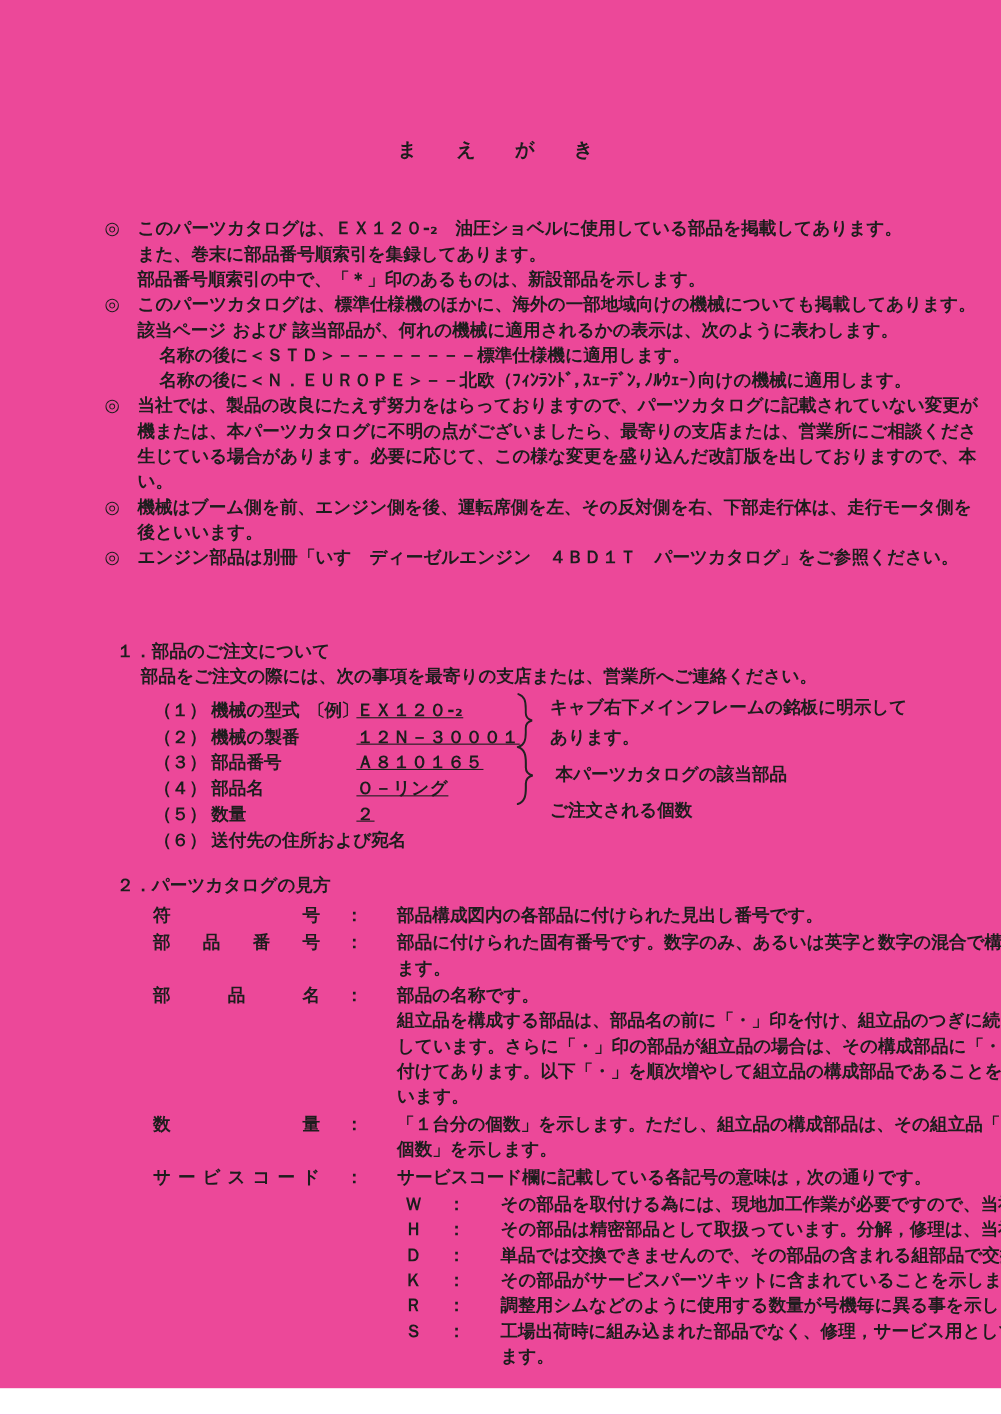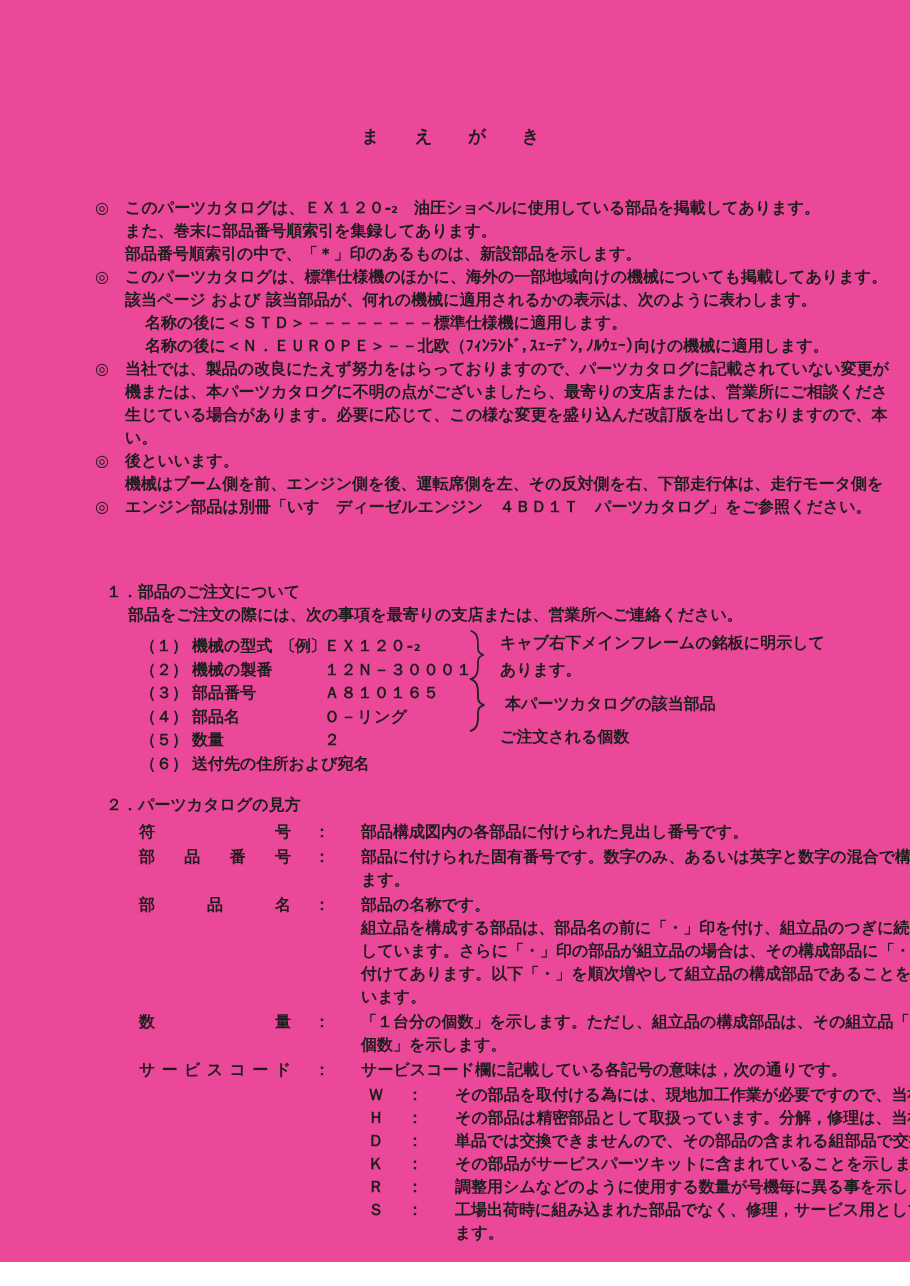--- a/index.html
+++ b/index.html
@@ -20,21 +20,21 @@
   .sub{padding-left:20px;}
   
   .section1{position:absolute;top:580px;left:95px;width:790px;}
   .heading{padding-left:11px;line-height:23px;white-space:nowrap;}
   .intro{padding-left:33px;line-height:23px;white-space:nowrap;}
   .order{position:relative;margin-left:45px;margin-top:8px;}
   .o-row{display:flex;height:23.5px;line-height:23.5px;white-space:nowrap;}
   .o-num{width:52px;flex:none;}
   .o-label{width:88px;flex:none;}
   .o-prefix{width:44px;flex:none;letter-spacing:-1px;}
-  .o-value{letter-spacing:.5px;}
+  .o-value{letter-spacing:.5px;text-decoration:underline;}
   .ann{position:absolute;line-height:23.5px;white-space:nowrap;}
   .a1{left:360px;top:-3px;}
   .a1b{left:360px;top:24px;text-align:center;}
   .a2{left:365px;top:58px;}
   .a3{left:360px;top:91px;}
   .brace{position:absolute;left:328px;}
   .b1{top:-4px;}
   .b2{top:44px;}
   
   .section2{position:absolute;top:793px;left:95px;width:800px;}
@@ -82,22 +82,22 @@
         <div class="line">当社では、製品の改良にたえず努力をはらっておりますので、パーツカタログに記載されていない変更が</div>
         <div class="line">機または、本パーツカタログに不明の点がございましたら、最寄りの支店または、営業所にご相談くださ</div>
         <div class="line">生じている場合があります。必要に応じて、この様な変更を盛り込んだ改訂版を出しておりますので、本</div>
         <div class="line">い。</div>
       </div>
     </div>
 
     <div class="note">
       <span class="marker">◎</span>
       <div>
+        <div class="line">機械はブーム側を前、エンジン側を後、運転席側を左、その反対側を右、下部走行体は、走行モータ側を</div>
         <div class="line">後といいます。</div>
-        <div class="line">機械はブーム側を前、エンジン側を後、運転席側を左、その反対側を右、下部走行体は、走行モータ側を</div>
       </div>
     </div>
 
     <div class="note">
       <span class="marker">◎</span>
       <div>
         <div class="line">エンジン部品は別冊「いすゞディーゼルエンジン　４ＢＤ１Ｔ　パーツカタログ」をご参照ください。</div>
       </div>
     </div>
 

